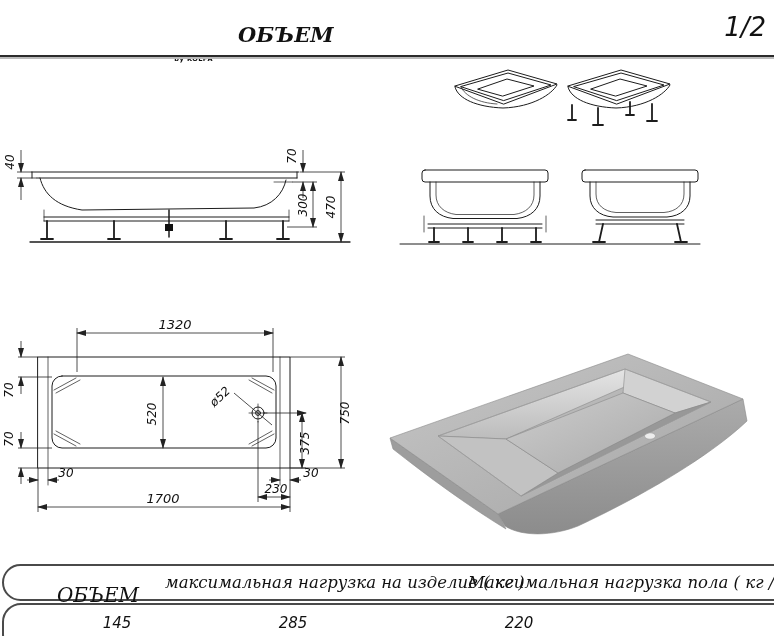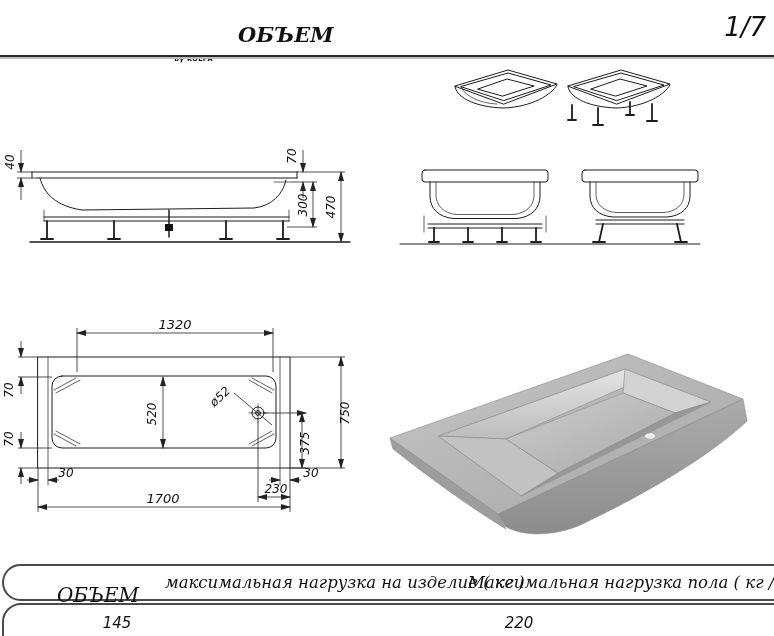--- a/index.html
+++ b/index.html
@@ -37,21 +37,21 @@
 </style>
 </head>
 <body>
 
 <div id="page">
 
   <div class="logo">
     <span class="logo-sub">by KOLPA</span>
   </div>
   <div class="doc-type">ОБЪЕМ</div>
-  <div class="pageno">1/7</div>
+  <div class="pageno">1/2</div>
   <div class="hdr-rule"></div>
 
   <svg style="left:445px;top:62px" width="225" height="75" viewBox="0 0 225 75">
     <g class="ln">
       <path d="M10,24 L63,8 L112,22 L59,42 Z"></path>
       <path d="M16,24.5 L63,11 L106,23 L59,38.5 Z"></path>
       <path d="M33,27 L62,17 L89,24 L58,34 Z"></path>
       <path d="M10,25 C13,37 32,45 58,46 C88,45 107,32 112,23"></path>
       <path d="M16,25 C20,34 34,41 52,42" class="thin"></path>
     </g>
@@ -252,15 +252,16 @@
   </svg>
 
   <div class="pill" style="left:2px;top:564px;width:792px;height:33px;"></div>
   <div class="pill" style="left:2px;top:603px;width:792px;height:46px;"></div>
 
   <div class="tcell" style="left:38px;top:571px;width:120px;font-size:20px;margin-top:12px;">ОБЪЕМ</div>
   <div class="tcell" style="left:165px;top:573px;width:330px;font-size:16.5px;">максимальная нагрузка на изделие ( кг )</div>
   <div class="tcell" style="left:468px;top:573px;width:300px;font-size:16.5px;">Максимальная нагрузка пола ( кг / м 2)</div>
 
   <div class="tval" style="left:57px;top:614px;width:120px;">145</div>
+  <div class="tval" style="left:233px;top:614px;width:120px;">285</div>
   <div class="tval" style="left:459px;top:614px;width:120px;">220</div>
 
 </div>
 
 </body></html>

